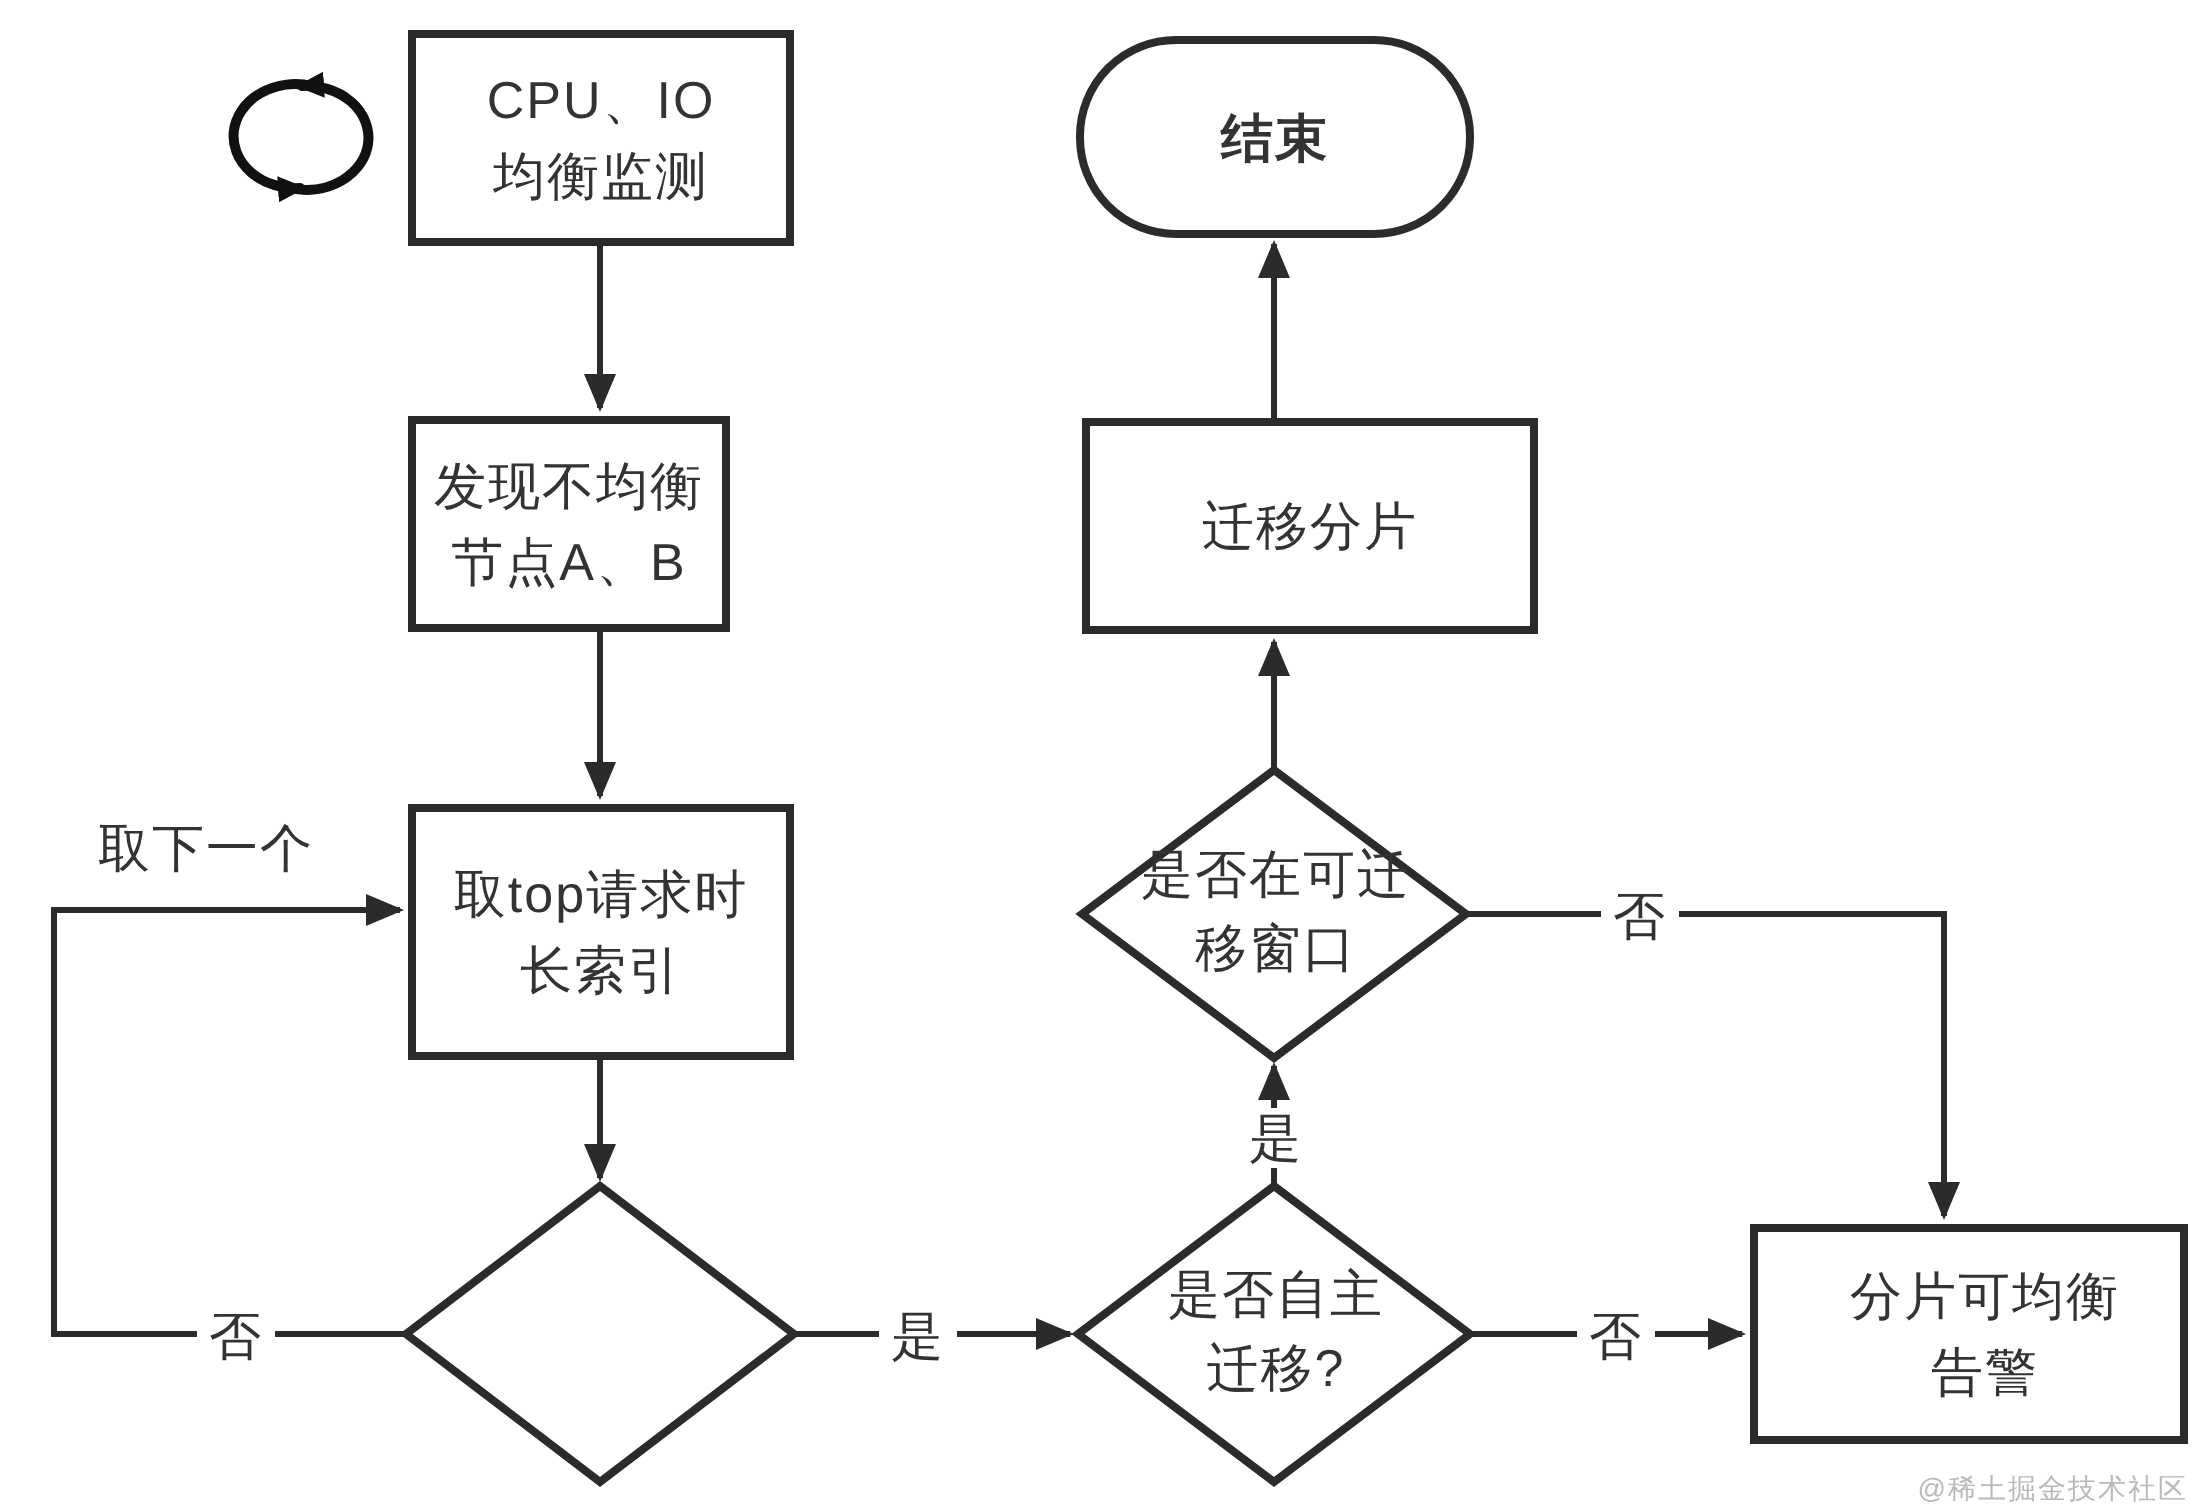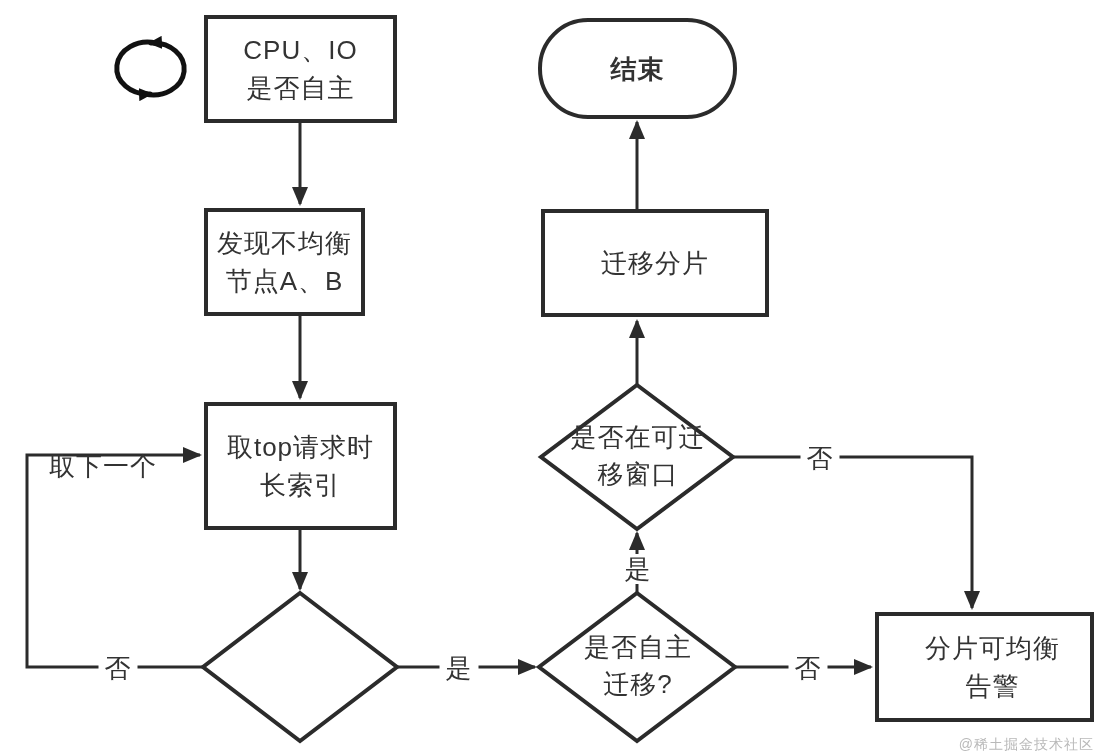--- a/index.html
+++ b/index.html
@@ -58,21 +58,20 @@
     color: #333333;
     font-size: 26px;
     line-height: 28px;
     padding: 1px 6px;
     white-space: nowrap;
     letter-spacing: 1px;
   }
   .edge-label.free {
     background: transparent;
     padding: 0;
-    margin-top: 42px;
   }
   #watermark {
     position: absolute;
     right: 8px;
     bottom: 2px;
     color: #b9b9b9;
     font-size: 14px;
     letter-spacing: 1px;
   }
 </style>
@@ -120,21 +119,21 @@
     </g>
 
     <g fill="#ffffff" stroke="#2b2b2b" stroke-width="4" stroke-linejoin="miter">
       <polygon points="300,593 397,667 300,741 203,667"></polygon>
       <polygon points="637,593 735,667 637,741 539,667"></polygon>
       <polygon points="637,385 733,457 637,529 541,457"></polygon>
     </g>
   </svg>
 
   <div class="node rect" style="left:204px; top:15px;  width:193px; height:108px;">CPU、IO
-是否自主</div>
+均衡监测</div>
 
   <div class="node rect" style="left:204px; top:208px; width:161px; height:108px;">发现不均衡
 节点A、B</div>
 
   <div class="node rect" style="left:204px; top:402px; width:193px; height:128px;">取top请求时
 长索引</div>
 
   <div class="node terminal" style="left:538px; top:18px; width:199px; height:101px;font-weight:bold;">结束</div>
 
   <div class="node rect" style="left:541px; top:209px; width:228px; height:108px;">迁移分片</div>

